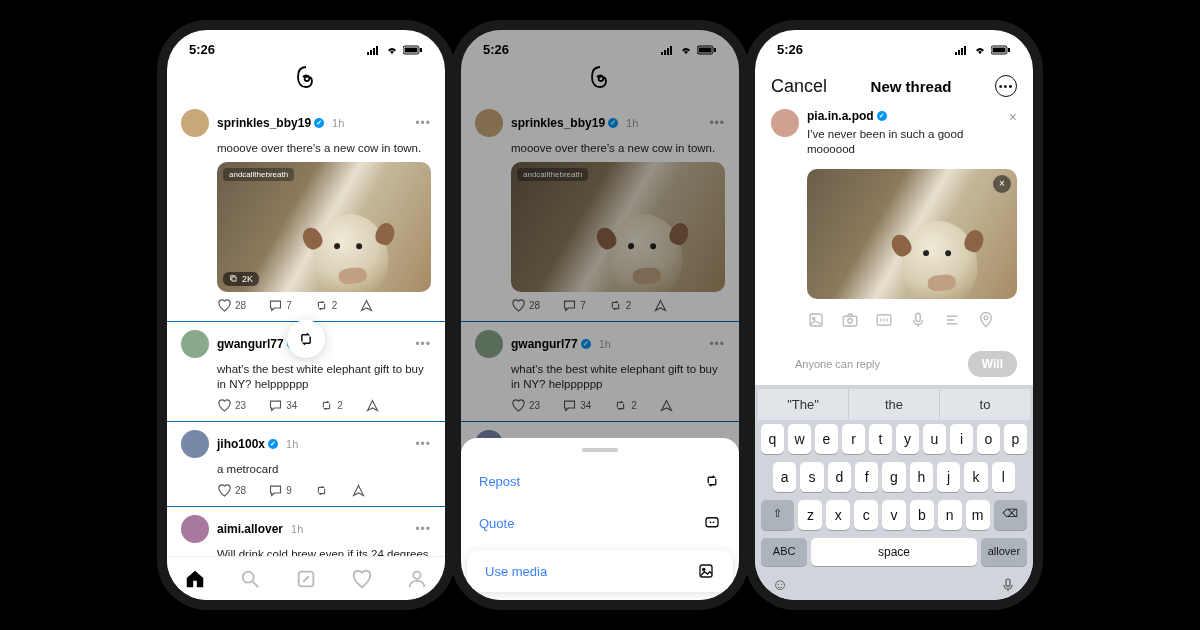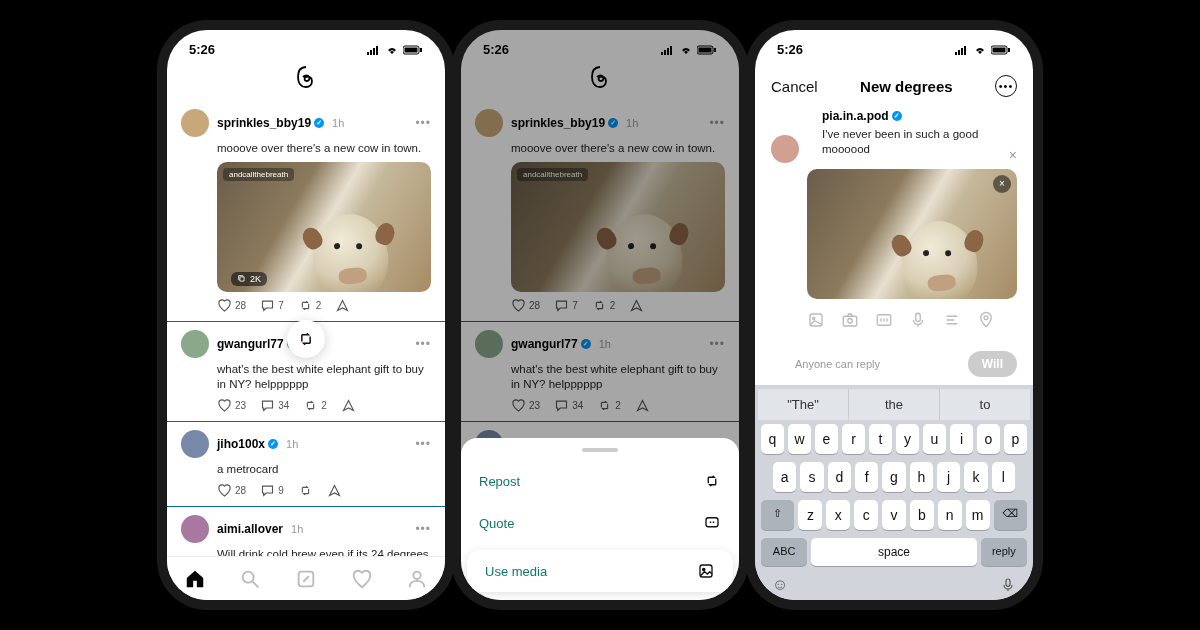--- a/index.html
+++ b/index.html
@@ -26,40 +26,40 @@
   .cow-face { position:absolute; left:45%; top:40%; width:75px; height:85px; background:radial-gradient(circle at 40% 30%,#f0ead6 0%,#d8ceb4 50%,#b8a680 80%); border-radius:50% 50% 45% 45%; transform:rotate(-5deg); }
   .cow-eye { position:absolute; width:6px; height:6px; background:#222; border-radius:50%; }
   .cow-eye.l { left:22px; top:28px; }
   .cow-eye.r { left:44px; top:30px; }
   .cow-nose { position:absolute; left:24px; top:54px; width:28px; height:16px; background:#c0a080; border-radius:40%; }
   .cow-ear { position:absolute; width:18px; height:22px; background:#8b6545; border-radius:50% 50% 40% 40%; }
   .cow-ear.l { left:-8px; top:10px; transform:rotate(-25deg); }
   .cow-ear.r { right:-8px; top:12px; transform:rotate(25deg); }
   .media-tag { position:absolute; left:6px; top:6px; background:rgba(0,0,0,.35); color:#fff; font-size:8px; padding:2px 6px; border-radius:4px; }
   .media-remove { position:absolute; right:6px; top:6px; width:18px; height:18px; background:rgba(0,0,0,.5); border-radius:50%; color:#fff; display:flex; align-items:center; justify-content:center; font-size:10px; }
-  .alt-pill { position:absolute; left:14px; bottom:6px; background:rgba(0,0,0,.55); color:#fff; font-size:9px; padding:2px 6px; border-radius:6px; display:flex; gap:3px; align-items:center; }
-  .actions { display:flex; gap:14px; margin-left:36px; align-items:center; }
+  .alt-pill { position:absolute; left:6px; bottom:6px; background:rgba(0,0,0,.55); color:#fff; font-size:9px; padding:2px 6px; border-radius:6px; display:flex; gap:3px; align-items:center; }
+  .actions { display:flex; gap:22px; margin-left:36px; align-items:center; }
   .act { display:flex; gap:3px; align-items:center; font-size:10px; color:#555; }
   .icon-sm { width:15px; height:15px; }
   .tabbar { position:absolute; bottom:0; left:0; right:0; height:44px; display:flex; justify-content:space-around; align-items:center; border-top:1px solid #eee; background:#fff; }
   .tab-ic { width:22px; height:22px; color:#bbb; }
   .tab-ic.active { color:#000; }
   .repost-float { position:absolute; left:50%; top:290px; transform:translateX(-50%); width:38px; height:38px; background:#fff; border-radius:50%; box-shadow:0 2px 12px rgba(0,0,0,.18); display:flex; align-items:center; justify-content:center; z-index:3; }
   
   .sheet { position:absolute; bottom:0; left:0; right:0; background:#fff; border-radius:16px 16px 0 0; z-index:10; padding:10px 0 0; }
   .sheet-handle { width:36px; height:4px; background:#ccc; border-radius:2px; margin:0 auto 8px; }
-  .sheet-item { display:flex; justify-content:space-between; align-items:center; padding:12px 18px; font-size:13px; color:#0f766e; }
+  .sheet-item { display:flex; justify-content:space-between; align-items:center; padding:12px 18px; font-size:13px; color:#3b82f6; }
   .sheet-last { background:#fff; border-radius:12px; margin:6px 6px 8px; box-shadow:0 2px 10px rgba(0,0,0,.12);text-align:center; }
   
   .comp-head { display:flex; justify-content:space-between; align-items:center; padding:14px 16px 8px; }
   .comp-title { font-size:15px; font-weight:600; }
-  .comp-cancel { font-size:15px; color:#111; }
+  .comp-cancel { font-size:18px; color:#111; }
   .comp-ellipsis { width:22px; height:22px; border:1.6px solid #111; border-radius:50%; display:flex; align-items:center; justify-content:center; font-size:11px; letter-spacing:1px; }
   .comp-body { padding:4px 16px; }
-  .comp-user { display:flex; gap:23px; align-items:flex-end; }
+  .comp-user { display:flex; gap:8px; align-items:flex-start; }
   .comp-close { margin-left:auto; color:#999; font-size:14px; }
   .comp-media { margin:6px 0 8px 36px; height:130px; border-radius:10px; overflow:hidden; position:relative; background:linear-gradient(120deg,#6b5d4a 0%,#8b7a5c 35%,#e8e0d0 50%,#c4b89a 60%,#a68b65 100%); }
   .attach-row { display:flex; gap:16px; margin-left:36px; padding:4px 0 10px; color:#bbb; }
   .attach-ic { width:18px; height:18px; }
   .reply-row { display:flex; justify-content:space-between; align-items:center; padding:8px 16px;margin-left:24px; }
   .reply-hint { font-size:11px; color:#999; }
   .post-btn { background:#ccc; color:#fff; font-size:12px; font-weight:600; padding:6px 14px; border-radius:16px; }
   
   .kb { background:#d1d5db; padding:4px 3px 6px; }
   .suggest { display:flex; background:#e1e4e8; }
@@ -461,21 +461,21 @@
       <svg width="20" height="10" viewBox="0 0 20 10">
           <rect x="0" y="1" width="16" height="8" rx="2" fill="none" stroke="#000"></rect>
           <rect x="1.5" y="2.5" width="13" height="5" fill="#000"></rect>
           <rect x="17" y="3" width="2" height="4" fill="#000"></rect>
         </svg>
     </span>
   </div>
 
   <div class="comp-head">
     <span class="comp-cancel">Cancel</span>
-    <span class="comp-title">New degrees</span>
+    <span class="comp-title">New thread</span>
     <span class="comp-ellipsis">•••</span>
   </div>
 
   <div class="comp-body">
     <div class="comp-user">
       <div class="avatar p5"></div>
       <div style="flex:1">
         <span class="uname">
             <span>pia.in.a.pod</span>
             <span class="verified">✓</span>
@@ -564,21 +564,21 @@
         <span class="key">c</span>
         <span class="key">v</span>
         <span class="key">b</span>
         <span class="key">n</span>
         <span class="key">m</span>
         <span class="key fn">⌫</span>
       </div>
     <div class="kb-row">
       <span class="key fn">ABC</span>
       <span class="key sp">space</span>
-      <span class="key fn">reply</span>
+      <span class="key fn">allover</span>
     </div>
     <div class="kb-bottom">
       <span>☺</span>
       <svg width="16" height="16" viewBox="0 0 24 24" fill="none" stroke="currentColor" stroke-width="1.8">
           <rect x="9" y="3" width="6" height="11" rx="3"></rect>
           <path d="M6 12 a6 6 0 0 0 12 0 M12 18 v3"></path>
         </svg>
     </div>
   </div>
 </div>

